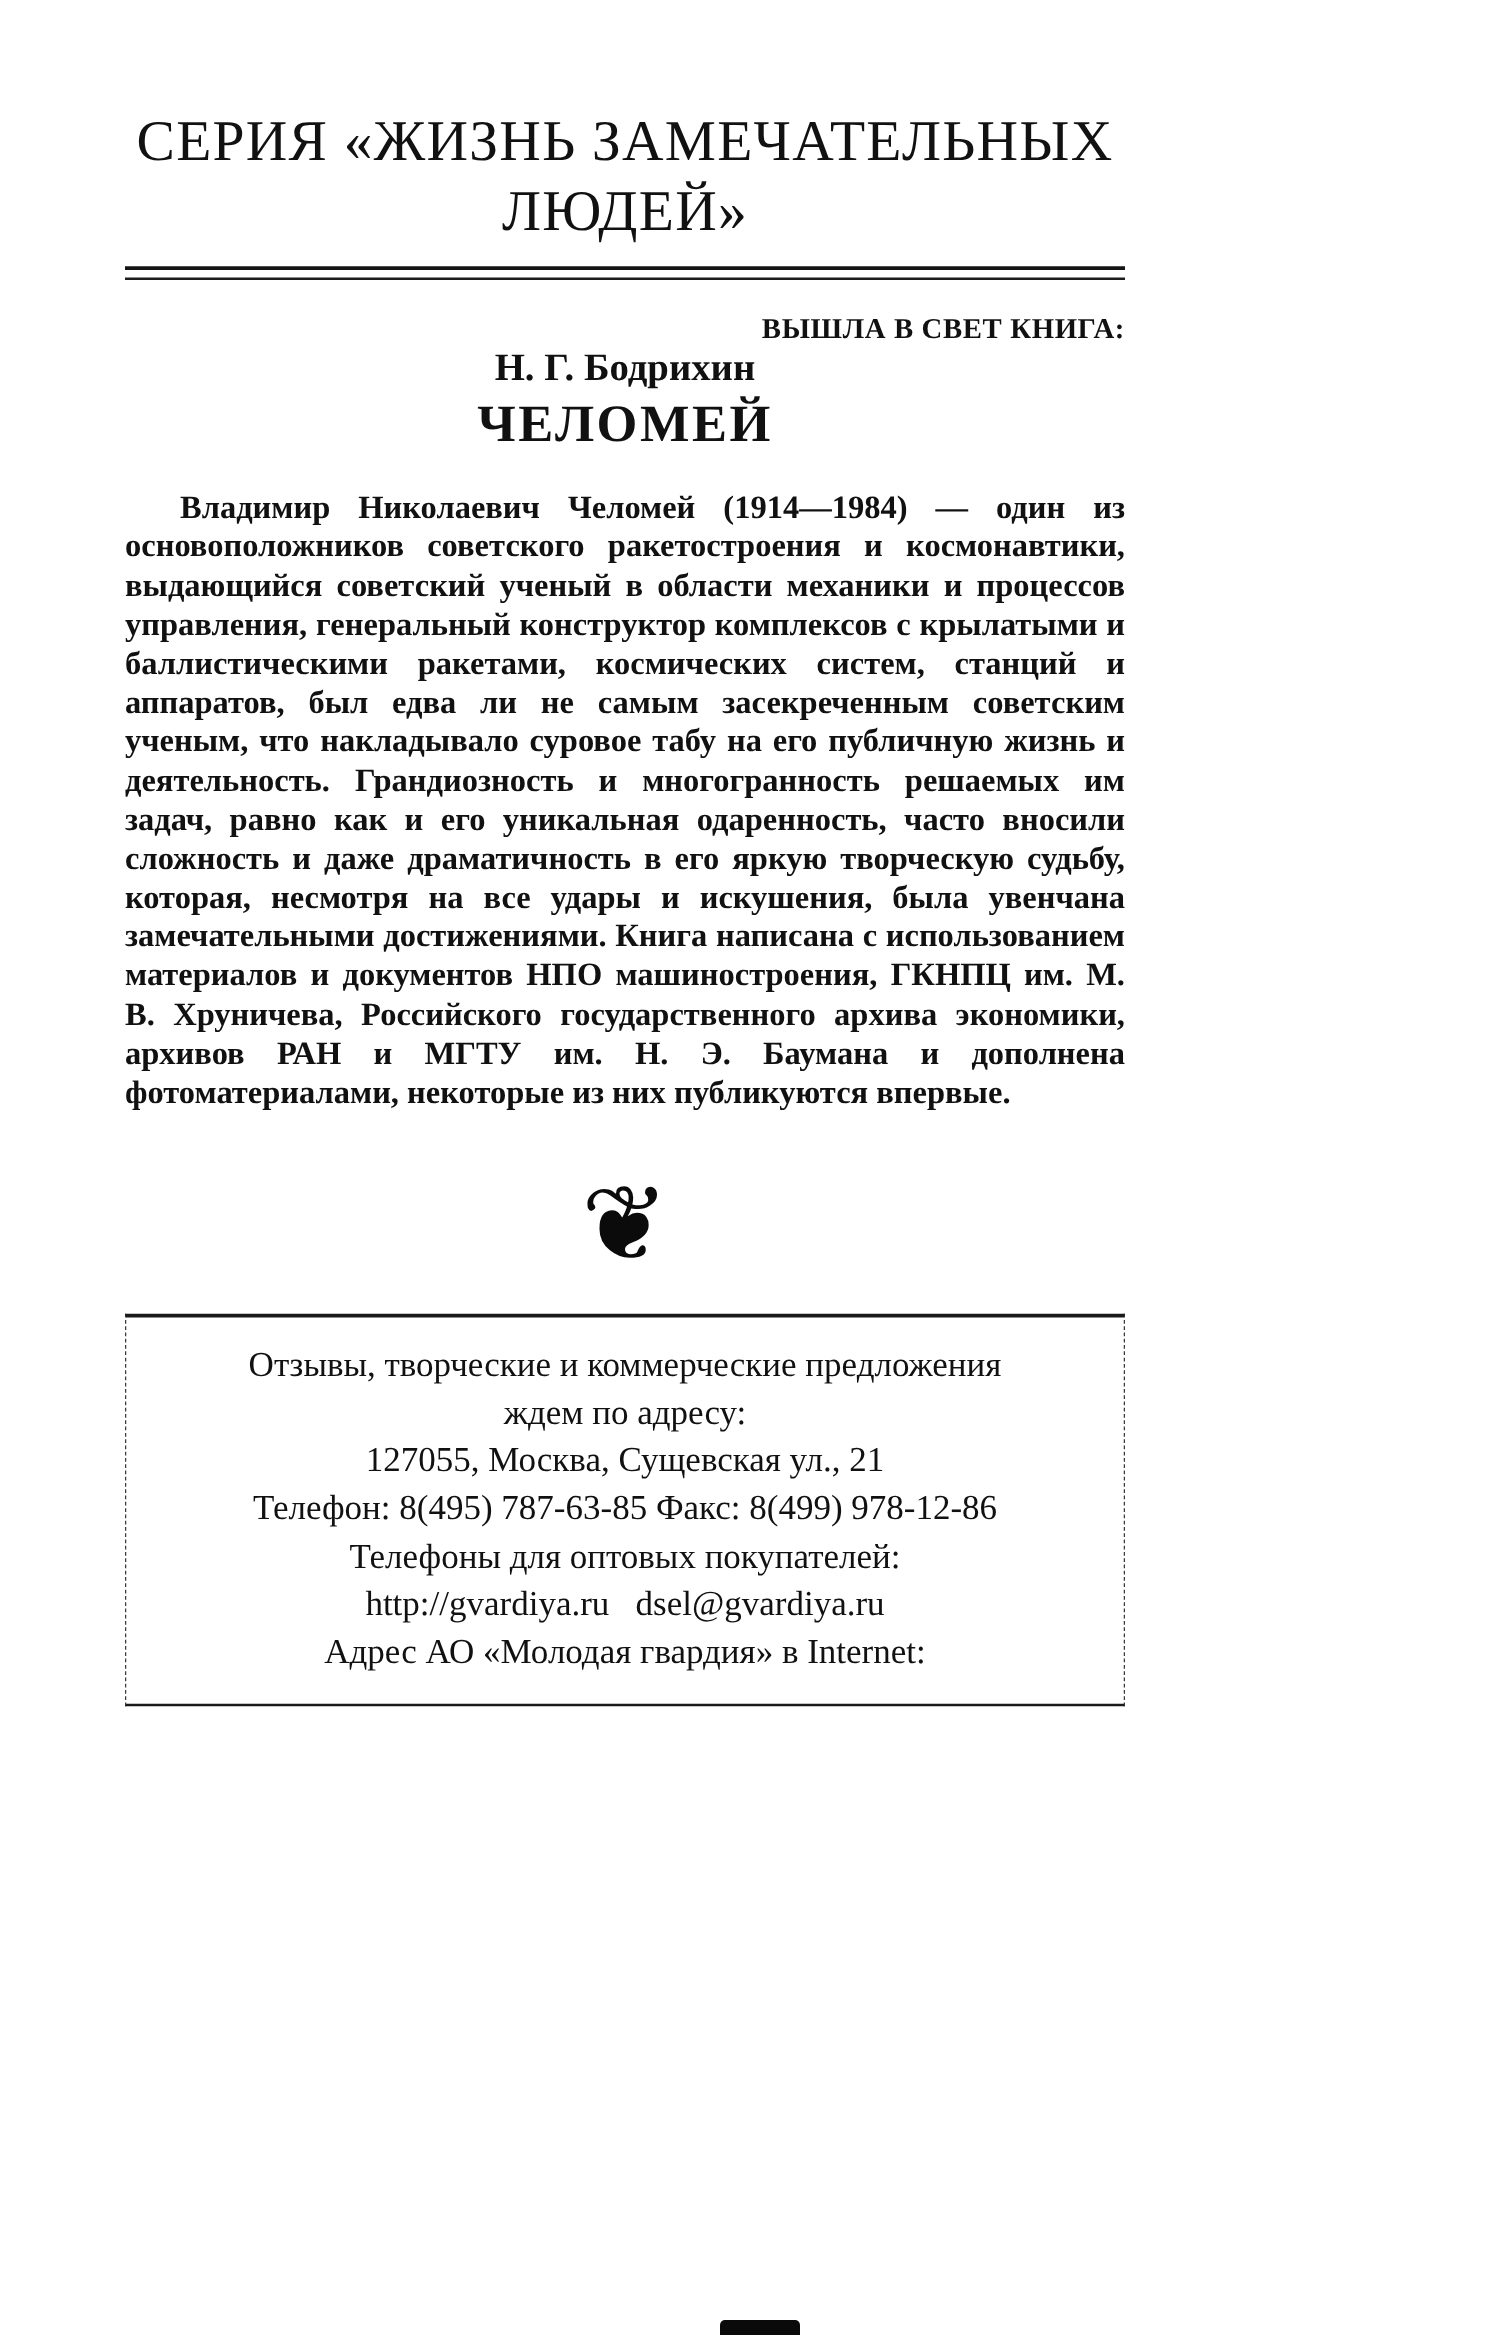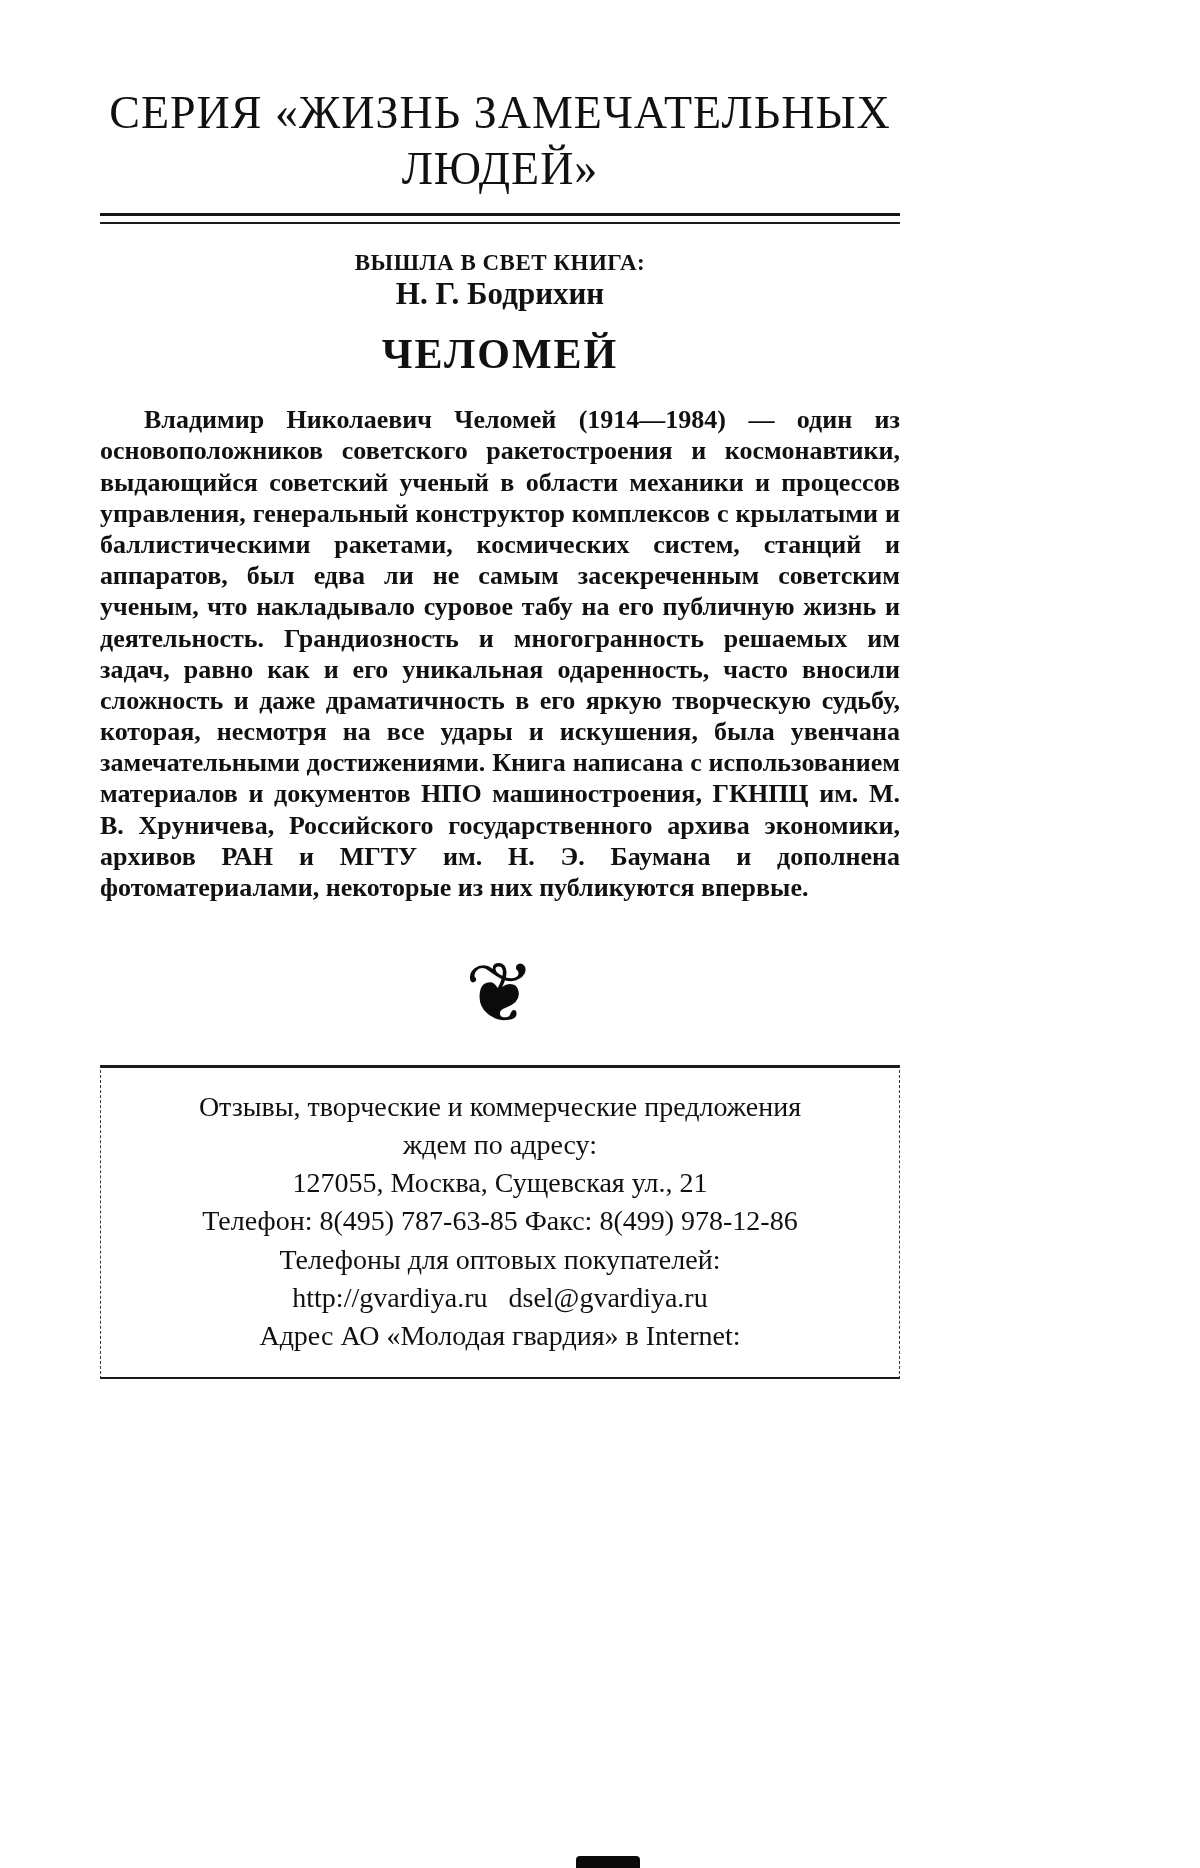--- a/index.html
+++ b/index.html
@@ -37,34 +37,34 @@
     border-top: 3px solid #151515;
   }
   .double-rule .rule-b {
     height: 0;
     margin-top: 6px;
     border-top: 2px solid #1c1c1c;
   }
 
   .announcement {
     margin-top: 26px;
-    text-align: center;
+    text-align: right;
     font-size: 23px;
     font-weight: 700;
     letter-spacing: 0.5px;
   }
 
   .author {
     text-align: center;
     font-size: 31px;
     font-weight: 700;
   }
 
   .book-title {
-    margin-top: 18px;
+    margin-top: 4px;
     text-align: center;
     font-size: 42px;
     font-weight: 700;
     letter-spacing: 2px;
   }
 
   .annotation {
     margin-top: 26px;
     font-size: 26px;
     line-height: 1.2;

